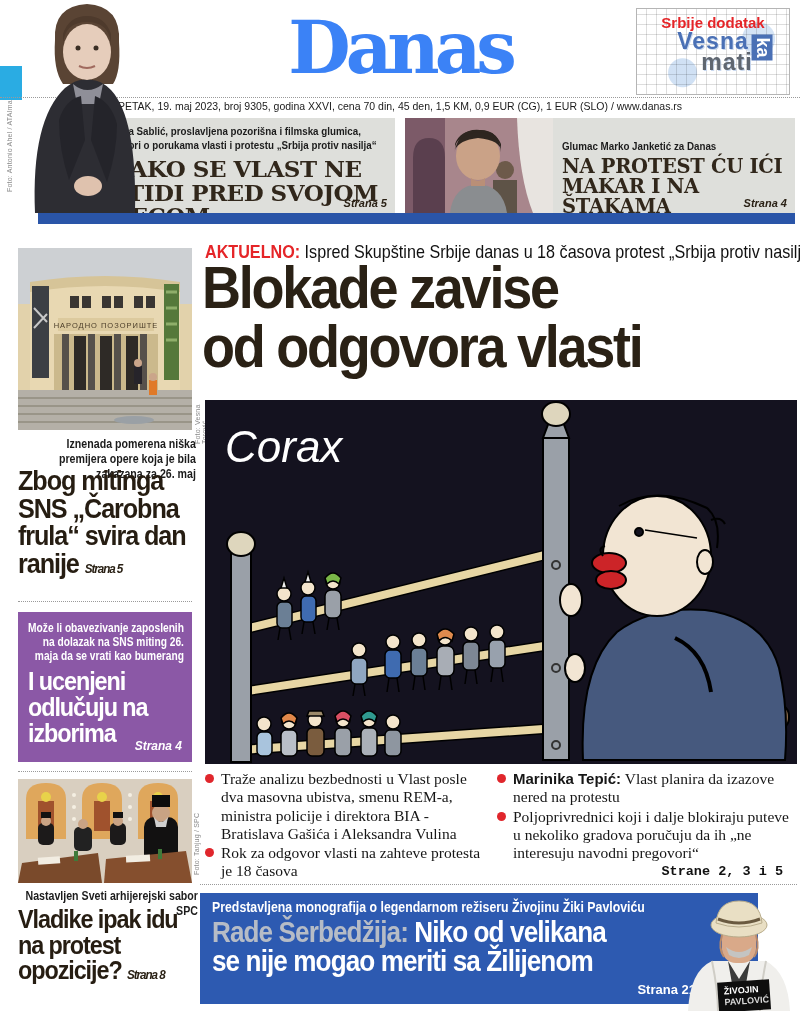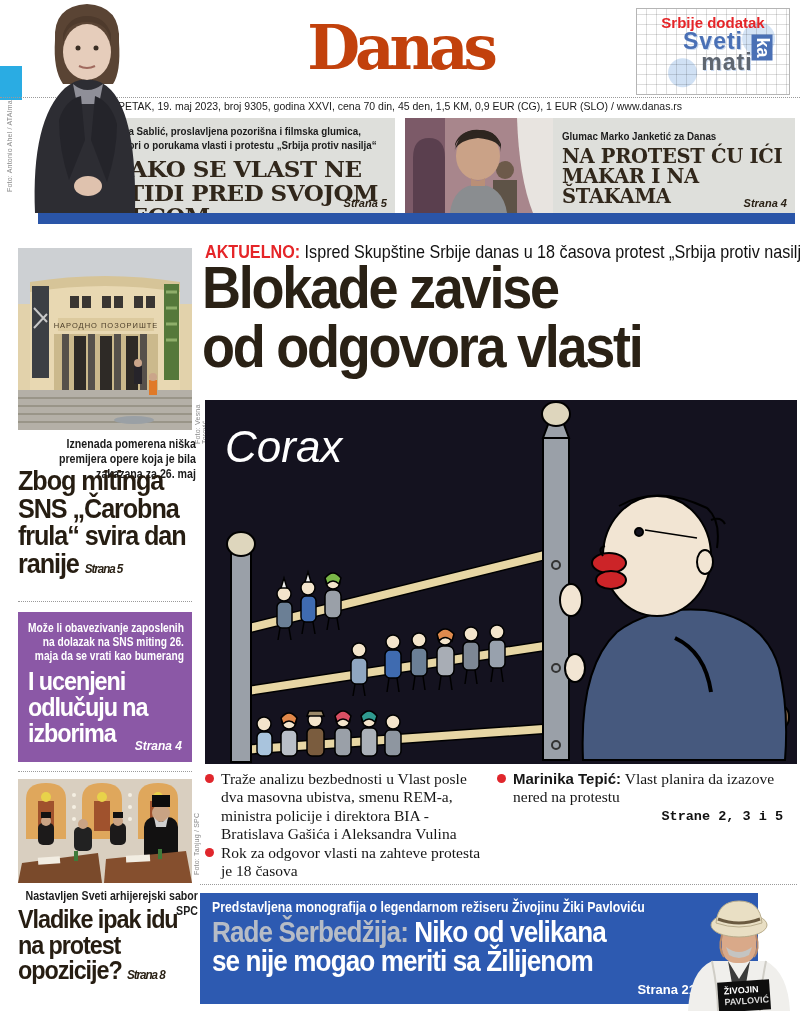--- a/index.html
+++ b/index.html
@@ -9,43 +9,43 @@
   .abs { position:absolute; }
   .vtext { writing-mode:vertical-rl; transform:rotate(180deg); font-size:7px; color:#8a8a8a; letter-spacing:.2px; }
   .dotted { border-top:1.5px dotted #9a9a9a; height:0; }
 
   
   .cond85 { transform:scaleX(.85); transform-origin:0 0; width:117.6%; }
   .cond90 { transform:scaleX(.9); transform-origin:0 0; width:111%; }
 
   
   #logo { left:150px; top:0px; width:500px; text-align:center;
-          font-family:"DejaVu Serif", serif; font-weight:bold; font-size:61px; line-height:96px;
-          color:#c2410c; letter-spacing:-5px; }
+          font-family:"DejaVu Serif", serif; font-weight:bold; font-size:72px; line-height:96px;
+          color:#3b82f6; letter-spacing:-5px; }
   #cyan-square { left:0; top:66px; width:22px; height:34px; background:#2aace3; }
   #header-dotline { left:0; top:97px; width:800px; }
   #dateline { left:0; top:100px; width:800px; text-align:center; font-size:10.5px; color:#1a1a1a; }
 
   #enigma-box { left:636px; top:8px; width:154px; height:87px; border:1px solid #b5b5b5; background:
       radial-gradient(circle at 30% 75%, rgba(170,200,235,.55) 0 14px, transparent 15px),
       radial-gradient(circle at 80% 35%, rgba(170,200,235,.5) 0 16px, transparent 17px),
       repeating-linear-gradient(0deg, #fff 0 9px, #ddd 9px 10px),
       repeating-linear-gradient(90deg, #fff 0 9px, #ddd 9px 10px);
       background-blend-mode:multiply; text-align:center; padding-top:5px; }
   #enigma-kicker { color:#e52528; font-weight:bold; font-size:15px; }
   .enig-line { font-weight:bold; font-size:23px; line-height:21px; color:#4a70b5;
                text-shadow:1px 1px 0 #c9d8ee; letter-spacing:1px; }
   .enig-line2 { padding-left:28px; color:#5f6670; }
   #enigma-ka { position:absolute; right:14px; top:28px; transform:rotate(90deg);
                font-weight:bold; font-size:18px; color:#fff; background:#4a70b5; padding:0 3px; }
 
   
   .gray-box { background:#dedfdb; }
   #story-left-box { left:85px; top:118px; width:310px; height:95px; padding:7px 8px 4px 26px; }
-  #story-right-box { left:553px; top:118px; width:242px; height:95px; padding:12px 8px 4px 9px; }
+  #story-right-box { left:553px; top:118px; width:242px; height:95px; padding:22px 8px 4px 9px; }
   .kicker { font-weight:bold; font-size:11.5px; line-height:1.18; color:#1c1c1c; }
   .serif-head { font-family:"DejaVu Serif", serif; font-weight:bold; color:#31271b; }
   #story-left-head { font-size:23px; line-height:1.02; margin-top:5px; letter-spacing:-.5px; }
   #story-right-head { font-size:19.5px; line-height:1.04; margin-top:3px; letter-spacing:-.3px; }
   .strana { font-weight:bold; font-style:italic; font-size:11px; color:#2a2115; }
   .strana-br { position:absolute; right:8px; bottom:4px; }
 
   #blue-bar { left:38px; top:213px; width:757px; height:11px; background:#2a55a8; }
 
   
@@ -95,21 +95,21 @@
 
 <div id="page">
 
   <div class="abs vtext" style="left:6px; top:62px; height:130px;">Foto: Antonio Ahel / ATAImages</div>
   <div class="abs" id="cyan-square"></div>
 
   <div class="abs" id="logo">Danas</div>
 
   <div class="abs" id="enigma-box">
     <div id="enigma-kicker">Srbije dodatak</div>
-    <div class="enig-line">Sveti</div>
+    <div class="enig-line">Vesna</div>
     <div class="enig-line enig-line2">mati</div>
     <div id="enigma-ka">ka</div>
   </div>
 
   <div class="abs dotted" id="header-dotline"></div>
   <div class="abs" id="dateline">PETAK, 19. maj 2023, broj 9305, godina XXVI, cena 70 din, 45 den, 1,5 KM, 0,9 EUR (CG), 1 EUR (SLO)  /  www.danas.rs</div>
 
   <div class="abs gray-box" id="story-left-box">
     <div class="kicker cond85">Seka Sablić, proslavljena pozorišna i filmska glumica, govori o porukama vlasti i protestu „Srbija protiv nasilja“</div>
     <div class="serif-head" id="story-left-head">KAKO SE VLAST NE STIDI PRED SVOJOM DECOM</div>
@@ -301,20 +301,21 @@
     </g>
     <text x="20" y="62" font-family="DejaVu Serif, serif" font-style="italic" font-size="44" fill="#ffffff">Corax</text>
   </svg>
 
   <div class="abs bullets" id="bullets-left">
     <div class="bullet"><span class="dot"></span><span>Traže analizu bezbednosti u Vlast posle dva masovna ubistva, smenu REM-a, ministra policije i direktora BIA - Bratislava Gašića i Aleksandra Vulina</span></div>
     <div class="bullet"><span class="dot"></span><span>Rok za odgovor vlasti na zahteve protesta je 18 časova</span></div>
   </div>
   <div class="abs bullets" id="bullets-right">
     <div class="bullet"><span class="dot"></span><span class="blead">Marinika Tepić:</span><span> Vlast planira da izazove nered na protestu</span></div>
+    <div class="bullet"><span class="dot"></span><span>Poljoprivrednici koji i dalje blokiraju puteve u nekoliko gradova poručuju da ih „ne interesuju navodni pregovori“</span></div>
     <div id="pages-right">Strane 2, 3 i 5</div>
   </div>
 
   <svg class="abs" style="left:18px; top:248px;" width="174" height="182" viewBox="0 0 174 182">
     <rect width="174" height="182" fill="#cdd0d3"></rect>
     <rect x="0" y="56" width="174" height="100" fill="#e2d2ab"></rect>
     <rect x="12" y="34" width="150" height="122" fill="#e8d8b2"></rect>
     <path d="M12 34 Q87 22 162 34 L162 44 Q87 32 12 44 Z" fill="#d6c498"></path>
     <g fill="#3a3632">
       <rect x="52" y="48" width="9" height="12"></rect>

